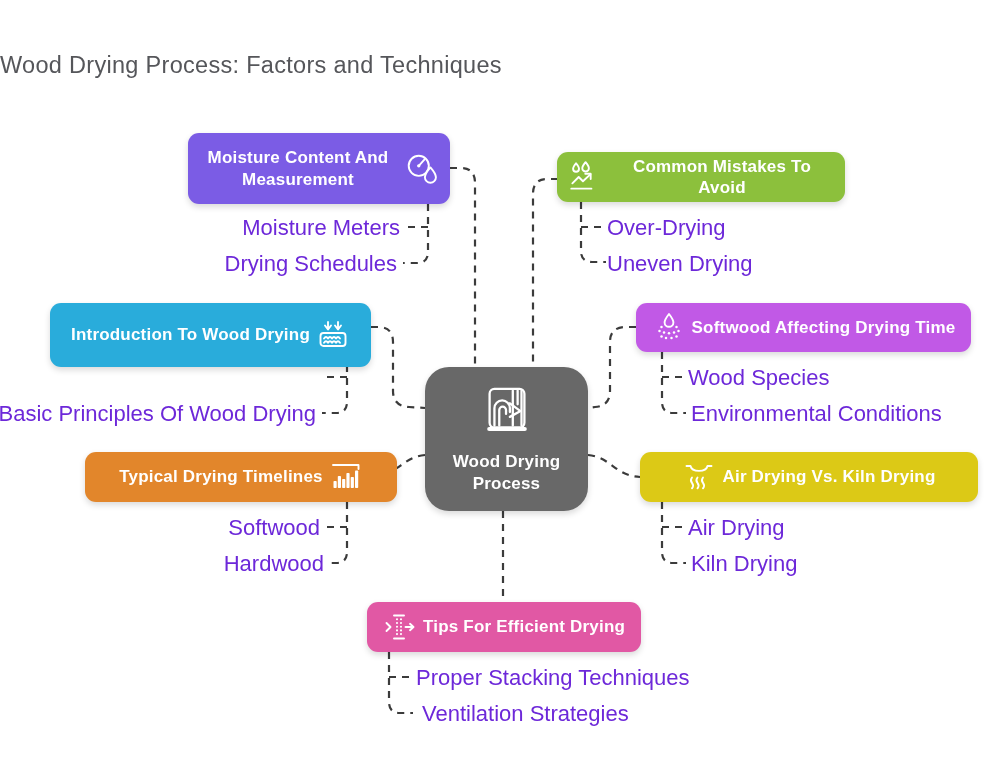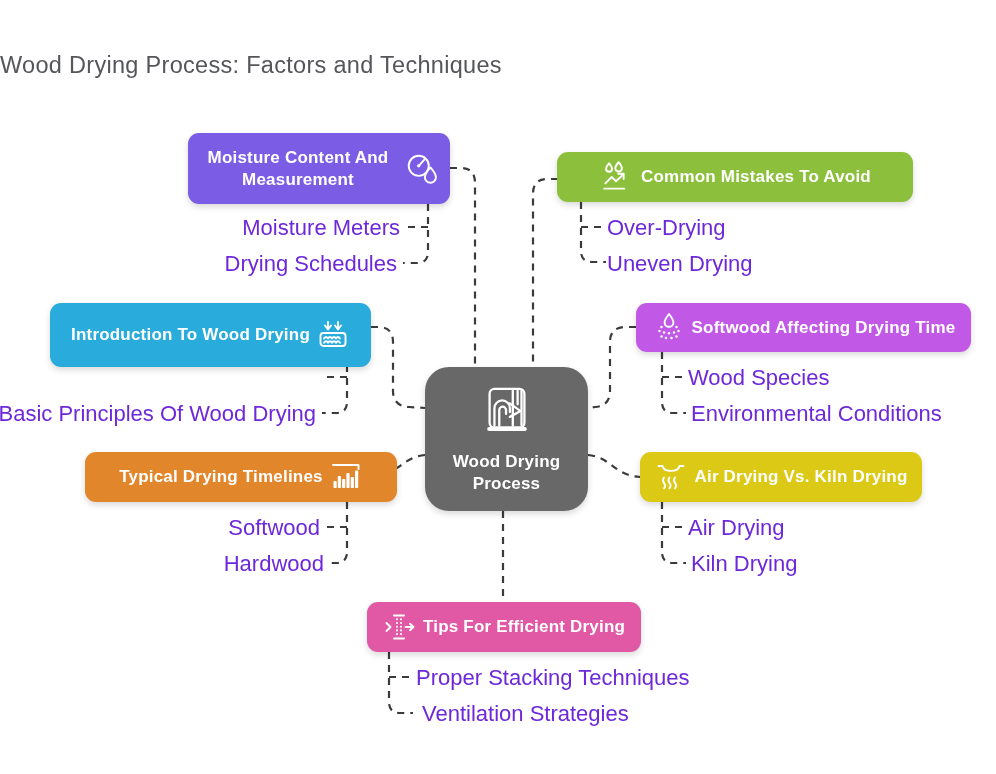--- a/index.html
+++ b/index.html
@@ -10,25 +10,25 @@
   svg.wires{position:absolute;left:0;top:0;}
   .wire{fill:none;stroke:#3b3b3b;stroke-width:2.2;stroke-dasharray:7 6;}
   .node{position:absolute;display:flex;align-items:center;justify-content:center;
         gap:6px;border-radius:11px;color:#fff;font-weight:bold;font-size:17px;
         line-height:1.25;box-shadow:0 3px 6px rgba(0,0,0,.15);padding:0 9px;
         box-sizing:border-box;}
   .node .lbl{text-align:center;letter-spacing:.2px;}
   .icon{flex:none;display:block;}
   .icon *{vector-effect:non-scaling-stroke;}
   .n-moisture{left:188px;top:133px;width:262px;height:71px;}
-  .n-mistakes{left:557px;top:152px;width:356px;height:50px;}
+  .n-mistakes{left:557px;top:152px;width:288px;height:50px;}
   .n-intro{left:50px;top:303px;width:321px;height:64px;}
   .n-factors{left:636px;top:303px;width:335px;height:49px;}
   .n-timelines{left:85px;top:452px;width:312px;height:50px;}
-  .n-airkiln{left:640px;top:452px;width:282px;height:50px;}
+  .n-airkiln{left:640px;top:452px;width:338px;height:50px;}
   .n-tips{left:367px;top:602px;width:274px;height:50px;}
   .n-center{left:425px;top:367px;width:163px;height:144px;border-radius:26px;
             flex-direction:column;gap:9px;padding:0 14px;}
   .child{position:absolute;font-size:22px;color:#6d28d9;white-space:nowrap;
          transform:translateY(-50%);}
   .c1{right:596px;top:228px}.c2{right:599px;top:264px}
   .c3{left:607px;top:228px}.c4{left:607px;top:264px}
   .c5{right:675px;top:378px}.c6{right:680px;top:414px}
   .c7{left:688px;top:378px}.c8{left:691px;top:414px}
   .c9{right:676px;top:528px}.c10{right:672px;top:564px}

